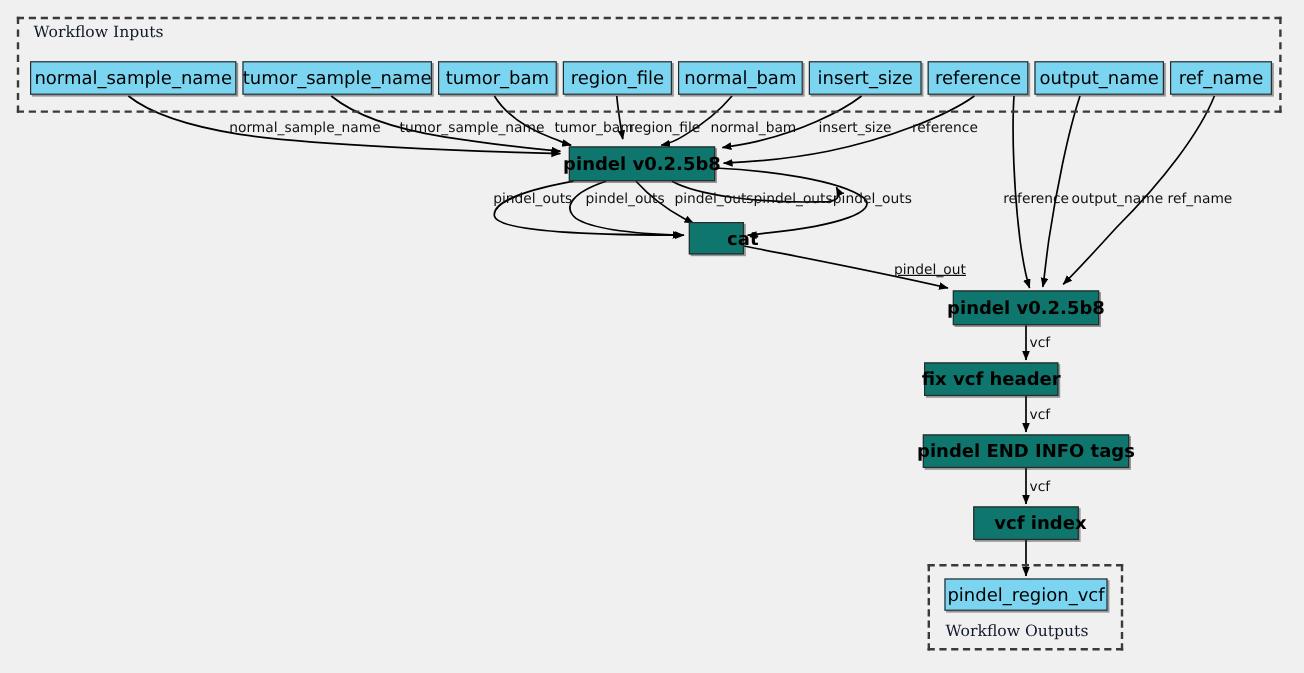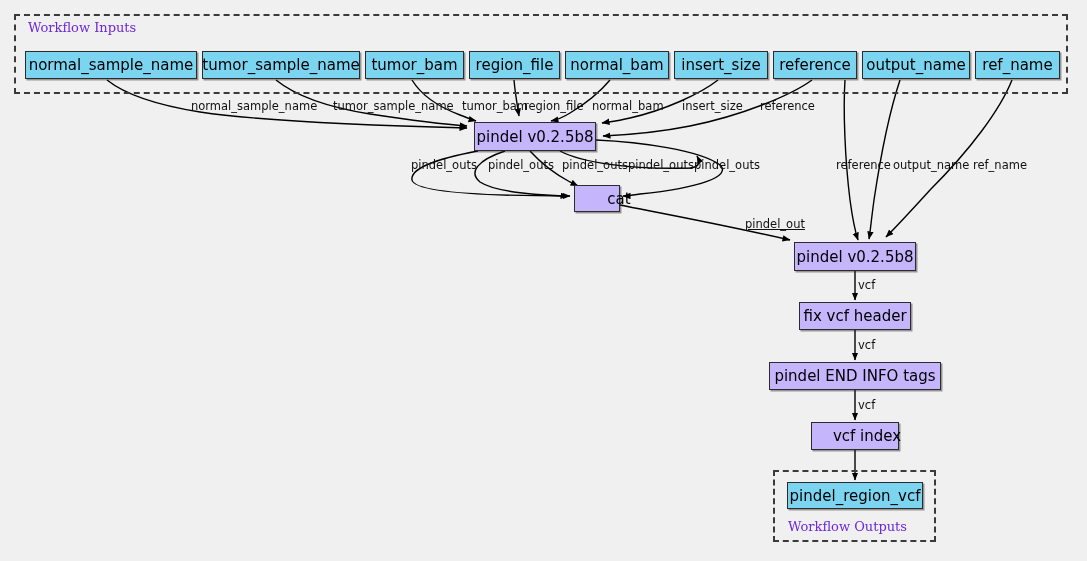--- a/index.html
+++ b/index.html
@@ -30,40 +30,41 @@
   .cluster {
     position: absolute;
     border: 2px dashed #3a3a3a;
     background: transparent;
     box-sizing: border-box;
   }
   .cluster-label {
     position: absolute;
     font-family: "DejaVu Serif", serif;
     font-size: 13px;
-    color: #6d28d9;
+    color: #0f172a;
     white-space: nowrap;
   }
   .node {
     position: absolute;
     box-sizing: border-box;
     border: 1.5px solid #2b2b2b;
     display: flex;
     align-items: center;
     justify-content: center;
     font-size: 15px;
     color: #000000;
     white-space: nowrap;
     box-shadow: 1.5px 1.5px 0 rgba(40,40,40,0.45);
   }
   .node-input, .node-output {
     background: #7cd5f0;
   }
   .node-step {
-    background: #c4b5fd;
+    background: #0f766e;
+    font-weight: bold;
   }
   .elabel {
     position: absolute;
     font-size: 11.5px;
     color: #101010;
     white-space: nowrap;
     font-family: "DejaVu Sans", sans-serif;
   }
 </style>
 </head>
@@ -113,21 +114,21 @@
       <div class="node node-input" style="left: 365px; top: 51px; width: 99px; height: 28px;">tumor_bam</div>
       <div class="node node-input" style="left: 469px; top: 51px; width: 91px; height: 28px;">region_file</div>
       <div class="node node-input" style="left: 565px; top: 51px; width: 104px; height: 28px;">normal_bam</div>
       <div class="node node-input" style="left: 674px; top: 51px; width: 94px; height: 28px;">insert_size</div>
       <div class="node node-input" style="left: 773px; top: 51px; width: 84px; height: 28px;">reference</div>
       <div class="node node-input" style="left: 862px; top: 51px; width: 108px; height: 28px;">output_name</div>
       <div class="node node-input" style="left: 975px; top: 51px; width: 85px; height: 28px;">ref_name</div>
       <div class="node node-step" style="left: 474px; top: 122px; width: 122px; height: 29px;">pindel v0.2.5b8</div>
       <div class="node node-step" style="left: 574px; top: 185px; width: 46px; height: 27px; padding-left: 44px;">cat</div>
       <div class="node node-step" style="left: 794px; top: 242px; width: 122px; height: 29px;">pindel v0.2.5b8</div>
-      <div class="node node-step" style="left: 799px; top: 302px; width: 112px; height: 28px;">fix vcf header</div>
+      <div class="node node-step" style="left: 770px; top: 302px; width: 112px; height: 28px;">fix vcf header</div>
       <div class="node node-step" style="left: 769px; top: 362px; width: 172px; height: 28px;">pindel END INFO tags</div>
       <div class="node node-step" style="left: 811px; top: 422px; width: 88px; height: 28px; padding-left: 24px;">vcf index</div>
       <div class="node node-output" style="left: 787px; top: 482px; width: 136px; height: 27px;">pindel_region_vcf</div>
     </div>
   <div id="edge-labels">
       <div class="elabel" style="left: 191px; top: 99px;">normal_sample_name</div>
       <div class="elabel" style="left: 333px; top: 99px;">tumor_sample_name</div>
       <div class="elabel" style="left: 462px; top: 99px;">tumor_bam</div>
       <div class="elabel" style="left: 524px; top: 99px;">region_file</div>
       <div class="elabel" style="left: 592px; top: 99px;">normal_bam</div>

